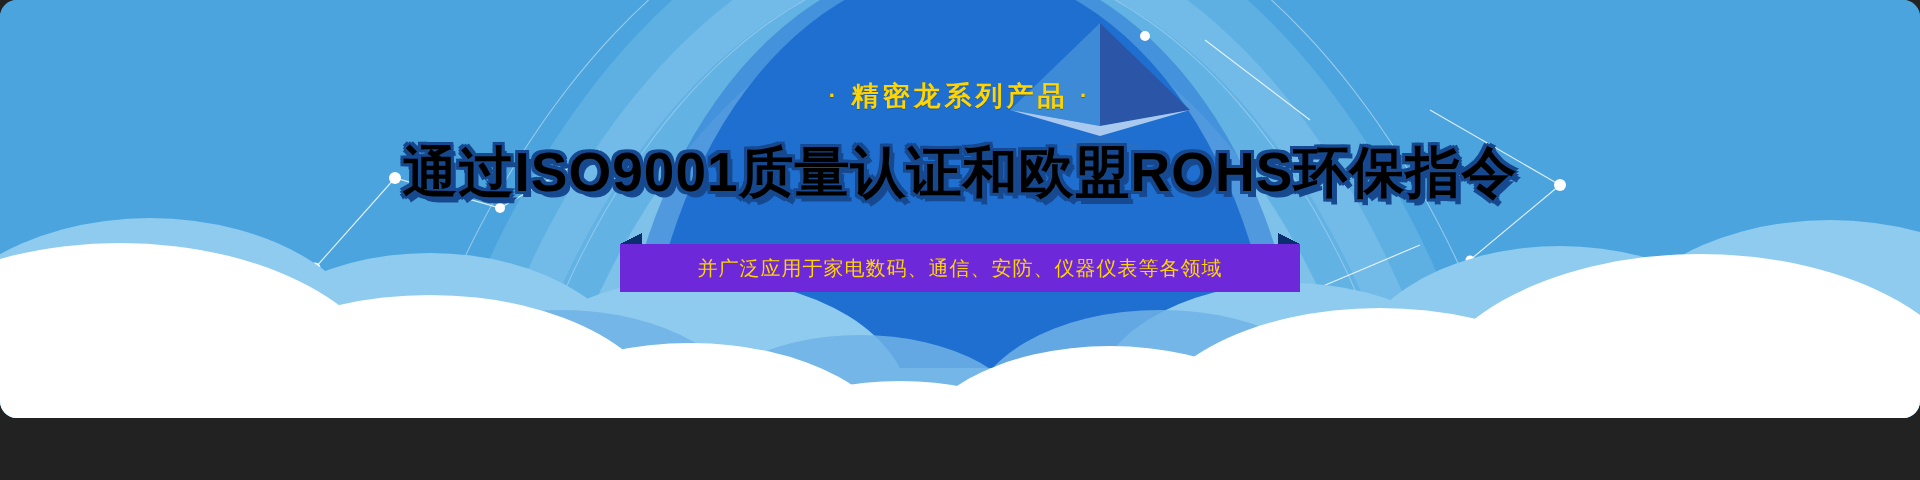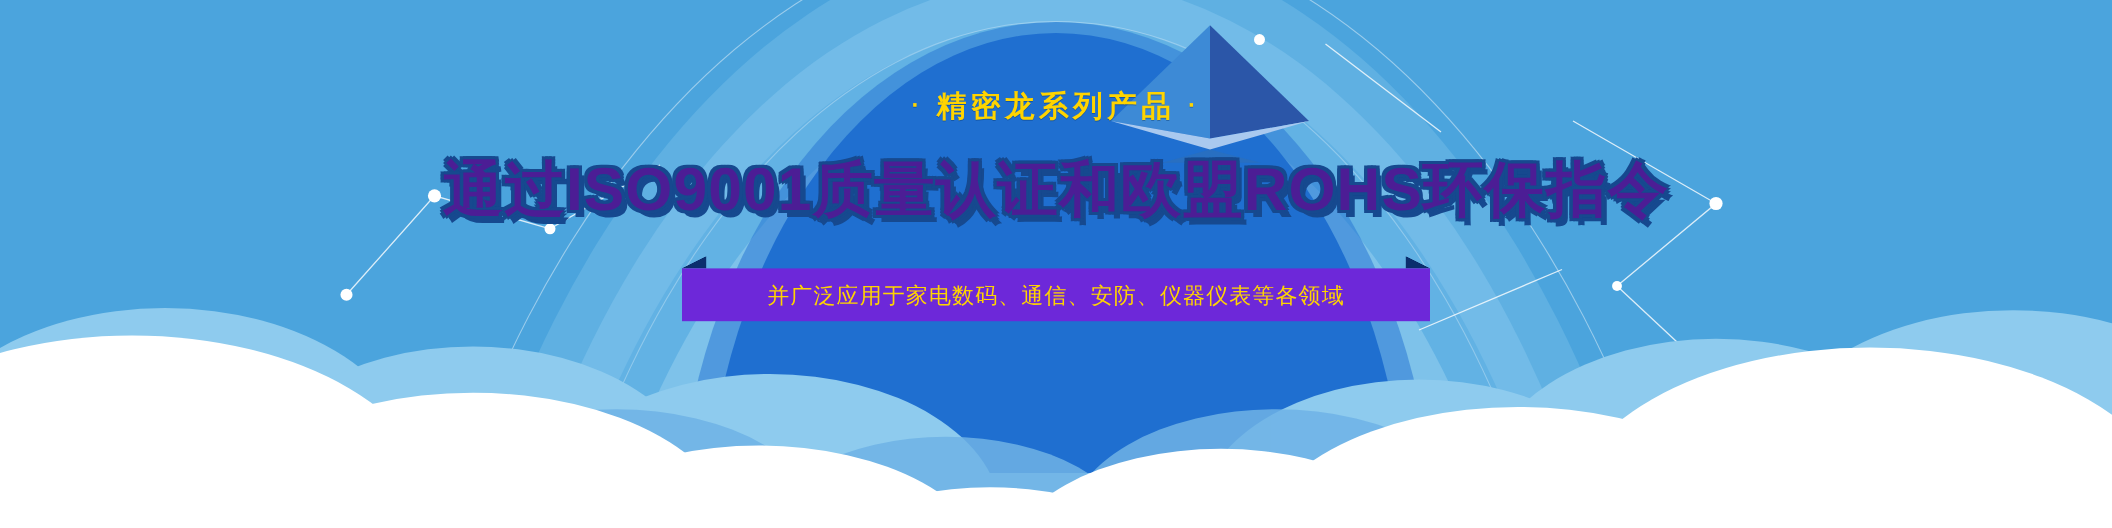--- a/index.html
+++ b/index.html
@@ -1,22 +1,23 @@
 <!DOCTYPE html>
 <html><head>
 <meta charset="utf-8">
 <title>Banner</title>
 <style>
   html,body{margin:0;padding:0;background:#222;}
   .stage{
     position:relative;
-    width:1920px;height:480px;
+    width:1920px;height:418px;
     overflow:hidden;
     background:#4ba4dd;
     font-family:"Liberation Sans","DejaVu Sans",sans-serif;
+    border-radius:17px;
   }
 
   
   .sky{position:absolute;inset:0;background:#4ba4dd;}
 
   .arc{
     position:absolute;
     left:50%;
     border-radius:50% 50% 0 0 / 100% 100% 0 0;
     transform:translateX(-50%);
@@ -75,21 +76,21 @@
     letter-spacing:4px;
     text-shadow:0 1px 0 rgba(0,40,90,.35);
   }
   .eyebrow .bul{font-size:22px;vertical-align:2px;}
 
   .headline{
     margin-top:22px;
     font-size:55px;
     font-weight:bold;
     letter-spacing:1px;
-    color:#4c1d95;
+    color:#000000;
     text-shadow:
       -3px 0 0 #16498f, 3px 0 0 #16498f,
       0 -3px 0 #16498f, 0 3px 0 #16498f,
       -3px -3px 0 #16498f, 3px -3px 0 #16498f,
       -3px 3px 0 #16498f, 3px 3px 0 #16498f,
       5px 6px 0 #16498f;
   }
 
   .ribbon-wrap{
     position:relative;

